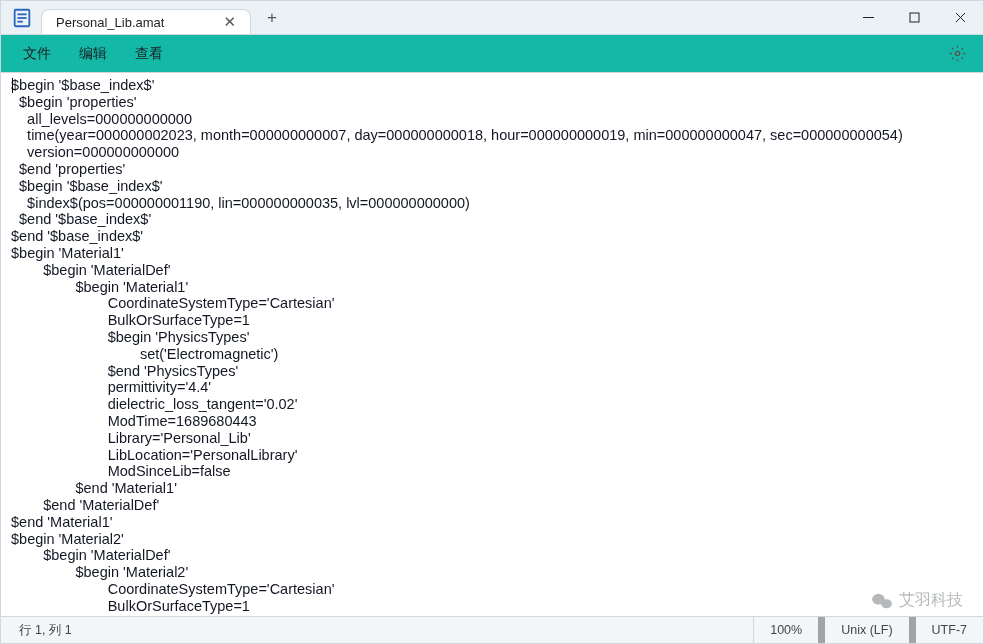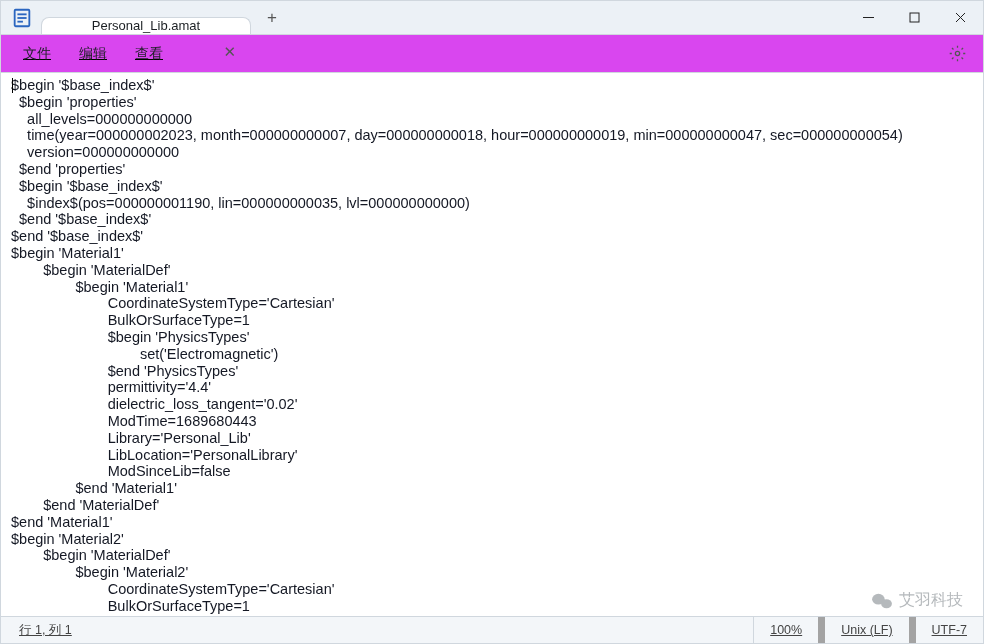--- a/index.html
+++ b/index.html
@@ -31,25 +31,24 @@
   .tab {
     display: flex;
     align-items: center;
     gap: 10px;
     background: #fff;
     border-top: 1px solid #d0d7de;
     border-left: 1px solid #d0d7de;
     border-right: 1px solid #d0d7de;
     border-radius: 8px 8px 0 0;
     padding: 0 14px;
-    margin-top: 16px;
+    margin-top: 8px;
     font-size: 13px;
     color: #1b1f23;
     min-width: 210px;
-    flex-direction: column;
   }
   .tab-close {
     font-size: 15px;
     color: #555;
     cursor: pointer;
     margin-left: auto;
   }
   .new-tab {
     width: 30px;
     display: flex;
@@ -75,24 +74,23 @@
     color: #222;
     cursor: pointer;
   }
   .win-btn svg { width: 11px; height: 11px; }
 
   
   .menubar {
     display: flex;
     align-items: center;
     height: 38px;
-    background: #d946ef;
+    background: #14b8a6;
     border-bottom: 1px solid #d0d7de;
     padding: 0 8px;
-    text-decoration: underline;
   }
   .menu-item {
     padding: 6px 14px;
     font-size: 14px;
     color: #1b1f23;
     cursor: pointer;
   }
   .settings-btn {
     margin-left: auto;
     width: 36px;
@@ -129,21 +127,20 @@
 
   
   .statusbar {
     height: 27px;
     background: #f3f6f9;
     border-top: 1px solid #d0d7de;
     display: flex;
     align-items: center;
     font-size: 12.5px;
     color: #444;
-    text-decoration: underline;
   }
   .status-cell {
     padding: 0 16px;
     border-right: 7px solid #a3a3a3;
     height: 100%;
     display: flex;
     align-items: center;
   }
   .status-cell:first-child { flex: 1; border-right: 1px solid #d0d7de; padding-left: 18px; }
   .status-cell:last-child { border-right: none; }

